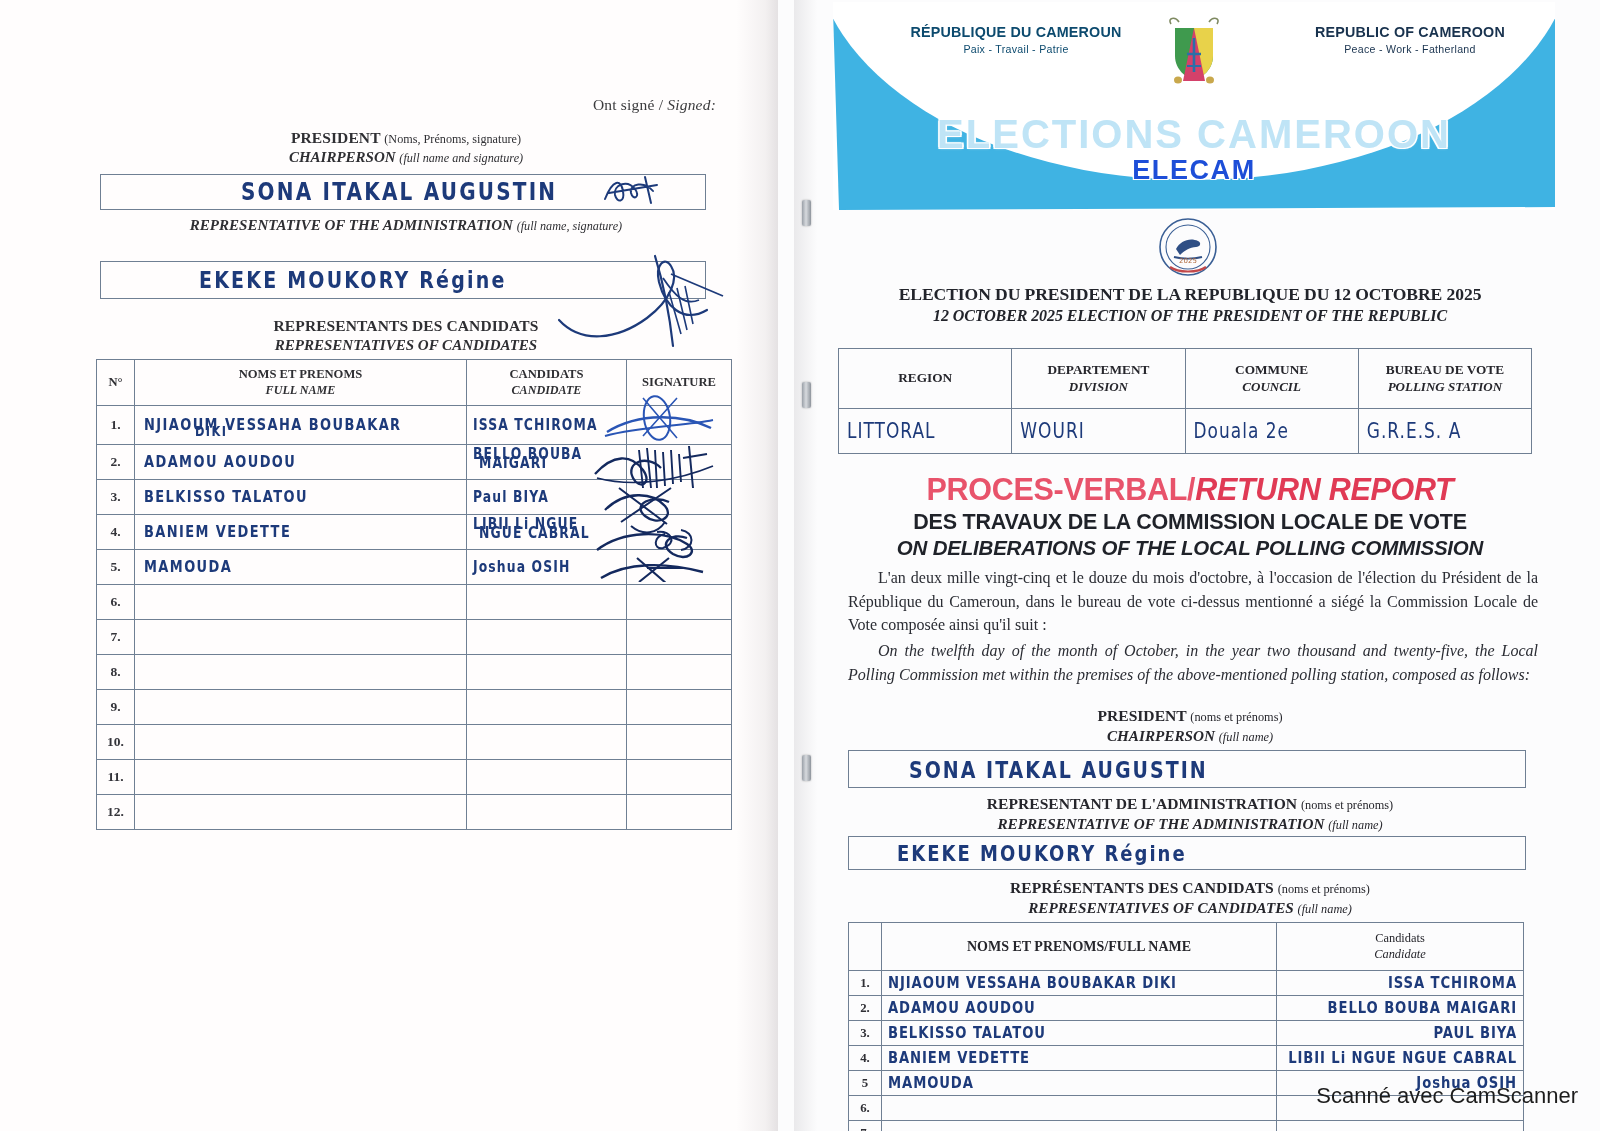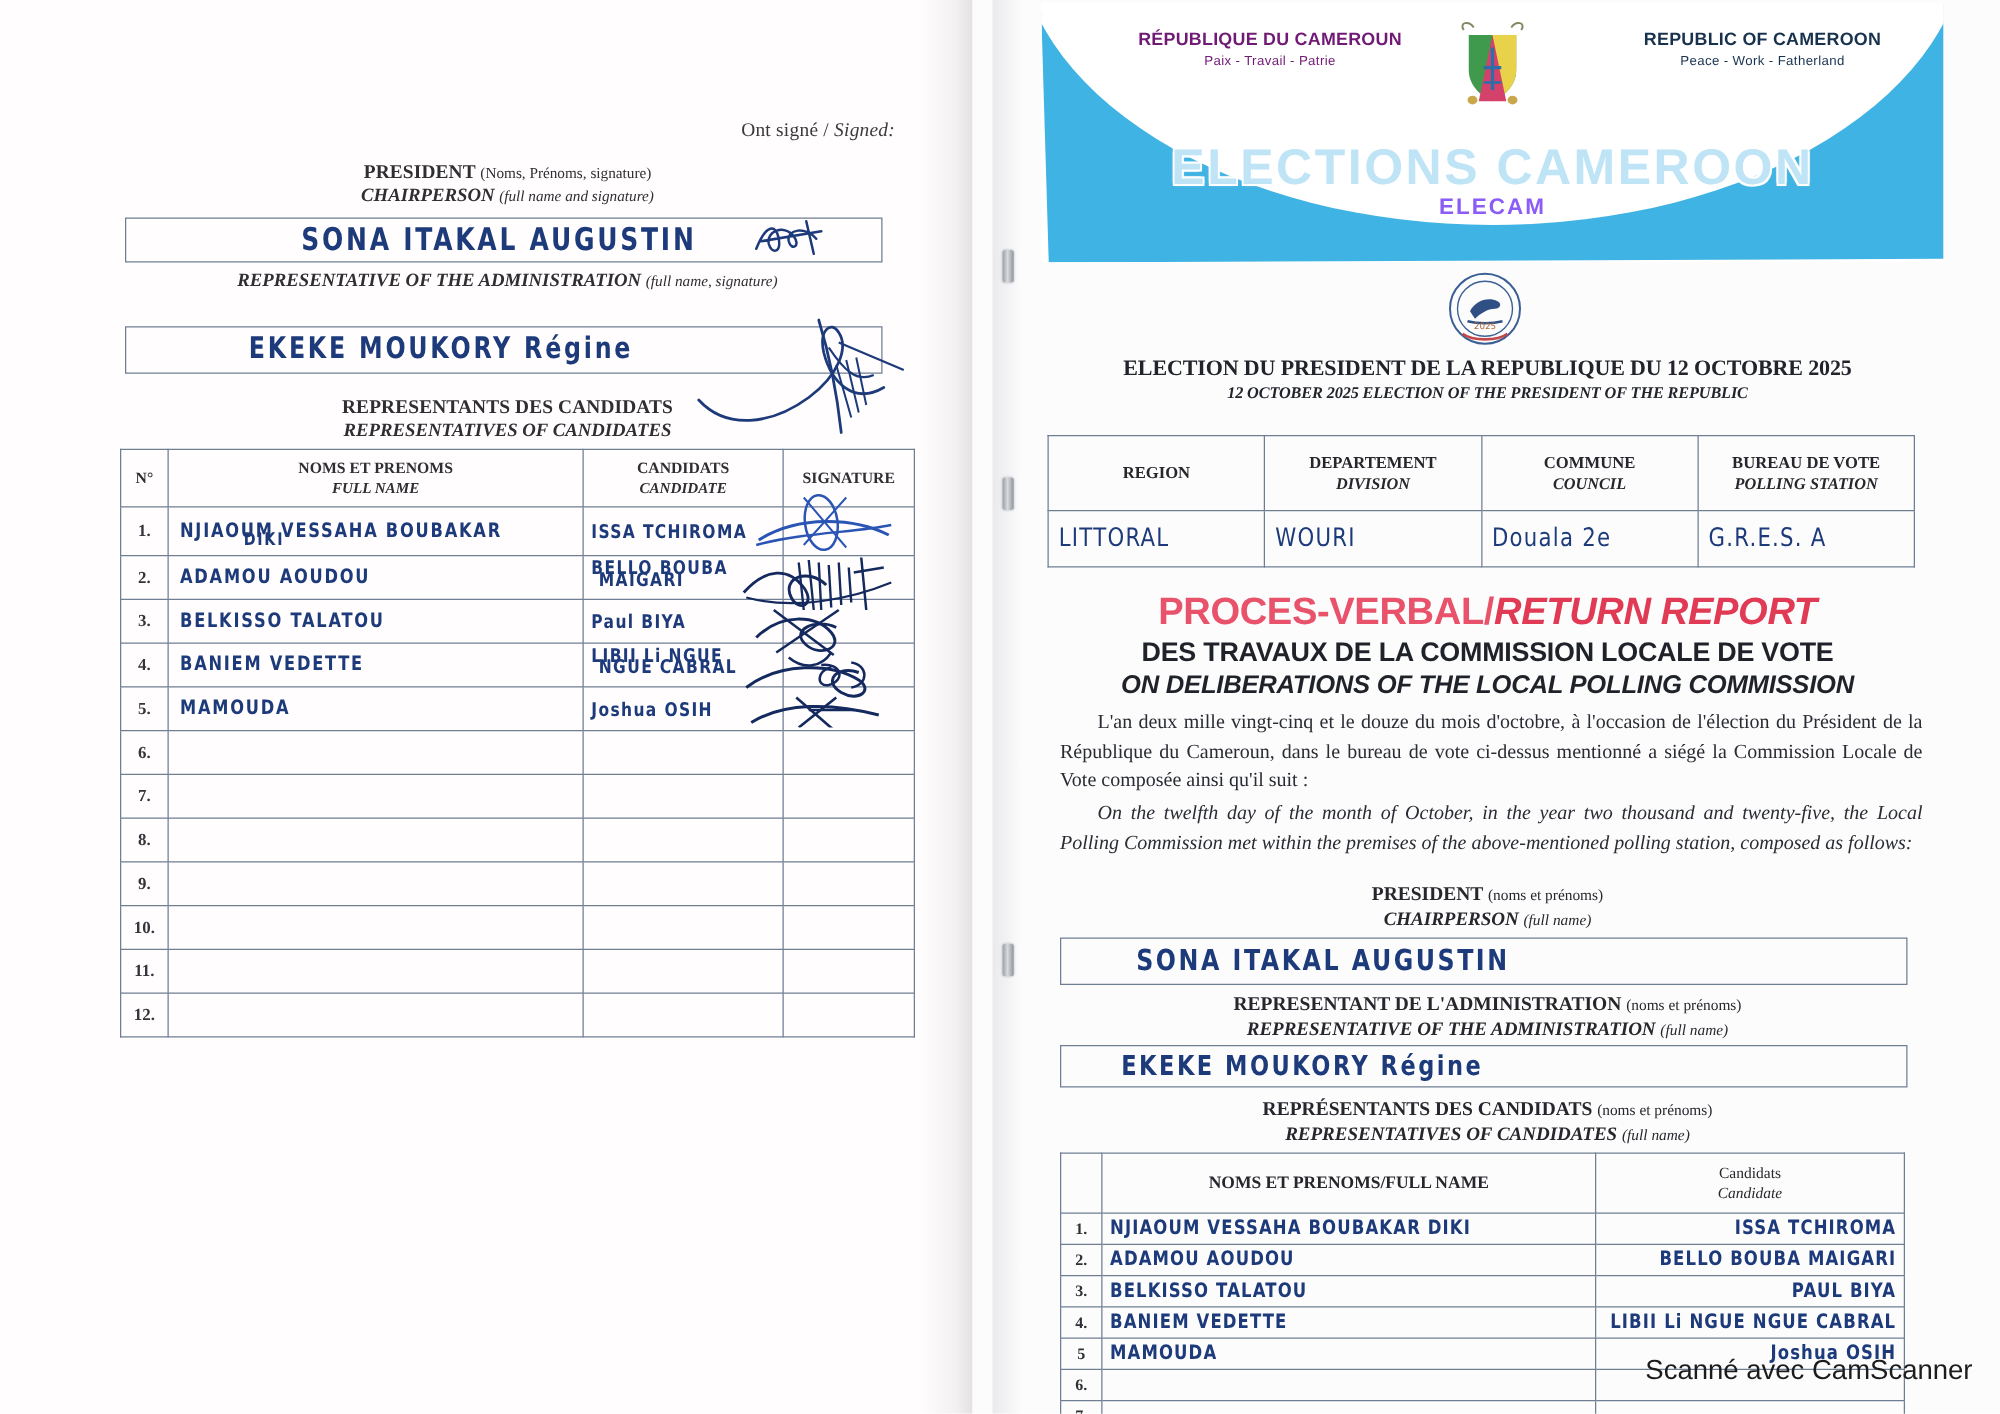--- a/index.html
+++ b/index.html
@@ -68,40 +68,40 @@
 
   
   .banner{position:absolute;left:7px;top:2px;width:722px;height:208px;overflow:hidden;}
   .banner-white{position:absolute;inset:0;background:#ffffff;}
   .banner-blue{position:absolute;left:0;top:0;width:100%;height:100%;
       background:#3fb3e3;
       -webkit-clip-path:path("M0,8 L722,0 L722,205 L6,208 Z");
       clip-path:path("M0,8 L722,0 L722,205 L6,208 Z");}
   .banner-arc{position:absolute;left:50%;top:-292px;transform:translateX(-50%);
       width:760px;height:470px;background:#ffffff;border-radius:50%;}
-  .rep-fr{position:absolute;left:58px;top:22px;text-align:center;width:250px;color:#701a75;}
+  .rep-fr{position:absolute;left:58px;top:22px;text-align:center;width:250px;color:#0c4a6e;}
   .rep-en{position:absolute;right:20px;top:22px;text-align:center;width:250px;color:#18324e;}
   .rep-fr .t1,.rep-en .t1{font-family:"Liberation Sans",sans-serif;font-weight:bold;font-size:14.3px;letter-spacing:.2px;}
   .rep-fr .t2,.rep-en .t2{font-family:"Liberation Sans",sans-serif;font-size:10.6px;margin-top:3px;letter-spacing:.3px;}
   .arms{position:absolute;left:50%;top:12px;transform:translateX(-50%);width:58px;height:72px;}
   .ecam{position:absolute;left:0;right:0;top:110px;text-align:center;}
   .ecam .l1{font-family:"Liberation Sans",sans-serif;font-weight:bold;font-size:40px;
       letter-spacing:2px;color:#bfe4f6;
       text-shadow:-1.4px -1.4px 0 #ffffff,1.4px -1.4px 0 #ffffff,-1.4px 1.4px 0 #ffffff,
                   1.4px 1.4px 0 #ffffff,0 0 3px rgba(255,255,255,.9);}
-  .ecam .l2{font-family:"Liberation Sans",sans-serif;font-weight:bold;font-size:18px;
-      letter-spacing:1.6px;color:#8b5cf6;margin-top:-2px;
+  .ecam .l2{font-family:"Liberation Sans",sans-serif;font-weight:bold;font-size:27px;
+      letter-spacing:1.6px;color:#1d4ed8;margin-top:-2px;
       text-shadow:-1.2px -1.2px 0 #ffffff,1.2px -1.2px 0 #ffffff,-1.2px 1.2px 0 #ffffff,1.2px 1.2px 0 #ffffff;}
 
   .seal{position:absolute;left:330px;top:215px;width:64px;height:64px;}
 
   .etitle{position:absolute;left:14px;top:283px;width:700px;text-align:center;
           color:#22242b;line-height:1.3;}
   .etitle .fr{font-weight:bold;font-size:17.6px;letter-spacing:-.1px;}
-  .etitle .en{font-weight:bold;font-style:italic;font-size:13px;letter-spacing:-.1px;}
+  .etitle .en{font-weight:bold;font-style:italic;font-size:16px;letter-spacing:-.1px;}
 
   .rtable{position:absolute;left:12px;top:348px;width:694px;border-collapse:collapse;
           table-layout:fixed;}
   .rtable th,.rtable td{border:1.1px solid #6f7f93;padding:0;}
   .rtable th{font-size:13.3px;color:#26262c;line-height:1.25;padding:13px 2px;text-align:center;}
   .rtable th .en{font-style:italic;font-weight:bold;font-size:13px;}
   .rtable td{height:44px;position:relative;}
   .rtable td .hw{position:absolute;left:8px;top:50%;transform:translateY(-50%) scaleY(1.2);
       font-size:17px;letter-spacing:1px;font-weight:500;}
 

